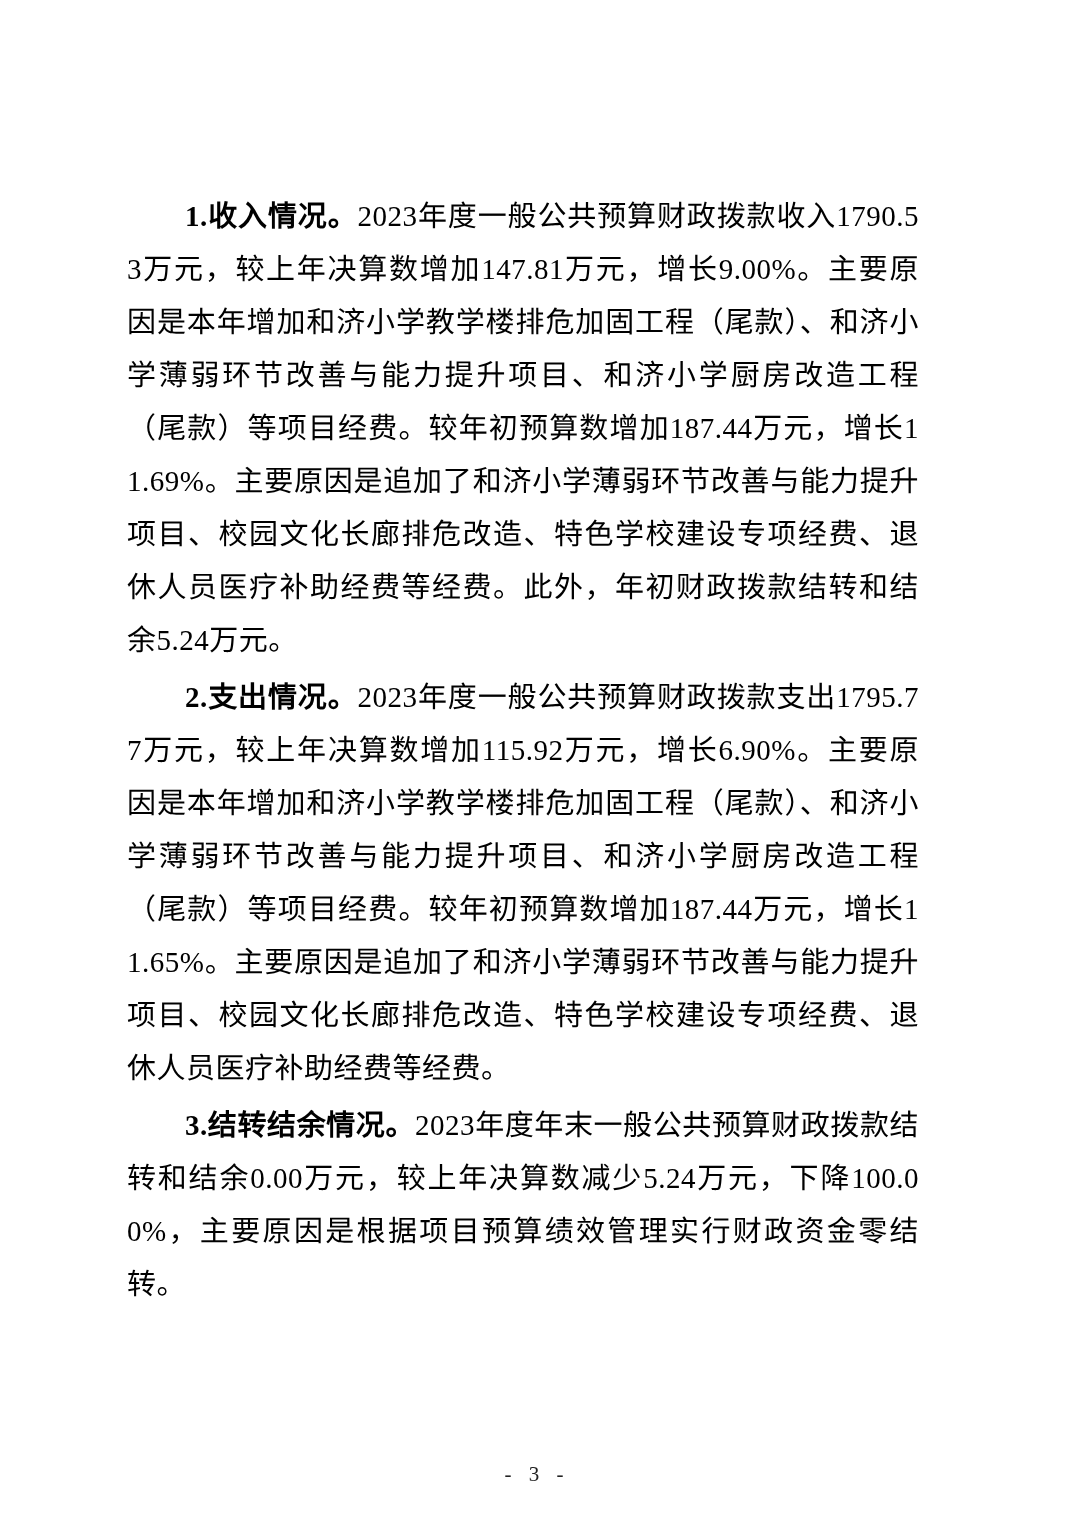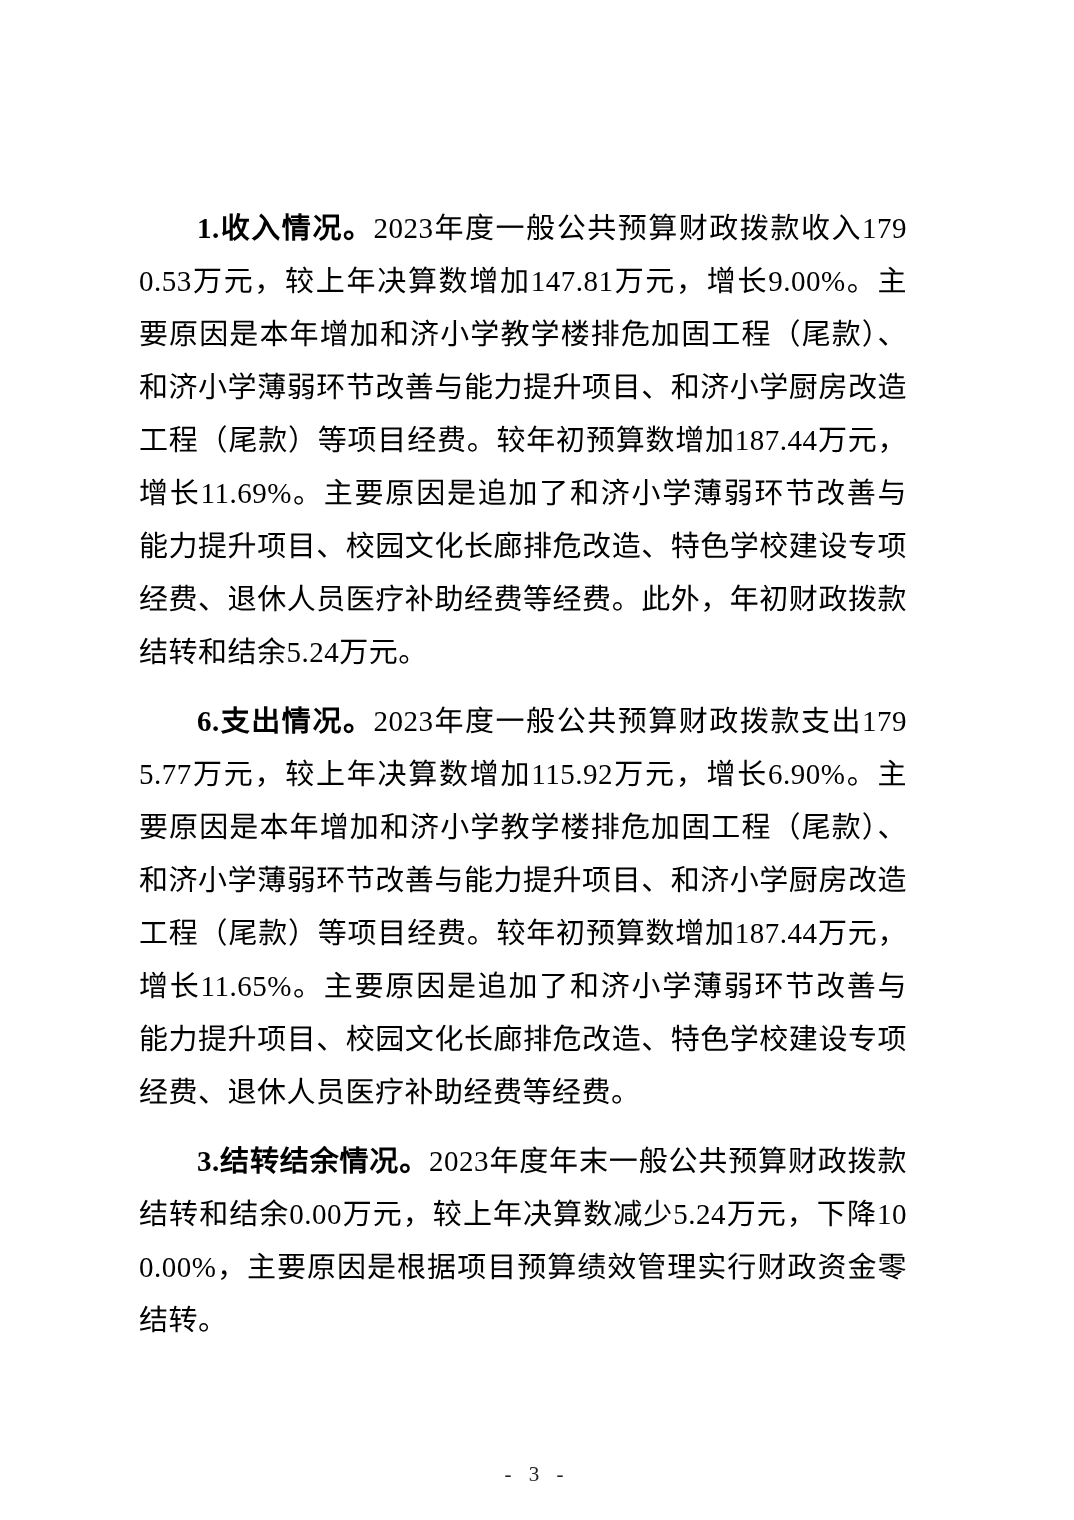--- a/index.html
+++ b/index.html
@@ -15,21 +15,21 @@
     font-family: "Liberation Serif", "DejaVu Serif", serif;
     color: #000000;
   }
   .page {
     position: absolute;
     top: 186px;
     left: 123px;
     width: 800px;
   }
   .para {
-    margin: 16px;
+    margin: 4px;
     padding: 0;
     font-size: 29px;
     line-height: 53px;
     text-align: justify;
     text-justify: inter-ideograph;
     text-indent: 2em;
     letter-spacing: 0.5px;
     word-break: break-all;
   }
   .lead {
@@ -44,17 +44,17 @@
     font-size: 21px;
     letter-spacing: 6px;
     color: #222222;
   }
 </style>
 </head>
 <body>
 
 <div class="page">
   <p class="para"><span class="lead">1.收入情况。</span><span>2023年度一般公共预算财政拨款收入1790.53万元，较上年决算数增加147.81万元，增长9.00%。主要原因是本年增加和济小学教学楼排危加固工程（尾款）、和济小学薄弱环节改善与能力提升项目、和济小学厨房改造工程（尾款）等项目经费。较年初预算数增加187.44万元，增长11.69%。主要原因是追加了和济小学薄弱环节改善与能力提升项目、校园文化长廊排危改造、特色学校建设专项经费、退休人员医疗补助经费等经费。此外，年初财政拨款结转和结余5.24万元。</span></p>
-  <p class="para"><span class="lead">6.支出情况。</span><span>2023年度一般公共预算财政拨款支出1795.77万元，较上年决算数增加115.92万元，增长6.90%。主要原因是本年增加和济小学教学楼排危加固工程（尾款）、和济小学薄弱环节改善与能力提升项目、和济小学厨房改造工程（尾款）等项目经费。较年初预算数增加187.44万元，增长11.65%。主要原因是追加了和济小学薄弱环节改善与能力提升项目、校园文化长廊排危改造、特色学校建设专项经费、退休人员医疗补助经费等经费。</span></p>
+  <p class="para"><span class="lead">2.支出情况。</span><span>2023年度一般公共预算财政拨款支出1795.77万元，较上年决算数增加115.92万元，增长6.90%。主要原因是本年增加和济小学教学楼排危加固工程（尾款）、和济小学薄弱环节改善与能力提升项目、和济小学厨房改造工程（尾款）等项目经费。较年初预算数增加187.44万元，增长11.65%。主要原因是追加了和济小学薄弱环节改善与能力提升项目、校园文化长廊排危改造、特色学校建设专项经费、退休人员医疗补助经费等经费。</span></p>
   <p class="para"><span class="lead">3.结转结余情况。</span><span>2023年度年末一般公共预算财政拨款结转和结余0.00万元，较上年决算数减少5.24万元，下降100.00%，主要原因是根据项目预算绩效管理实行财政资金零结转。</span></p>
 </div>
 
 <div class="footer">- 3 -</div>
 
 </body></html>

